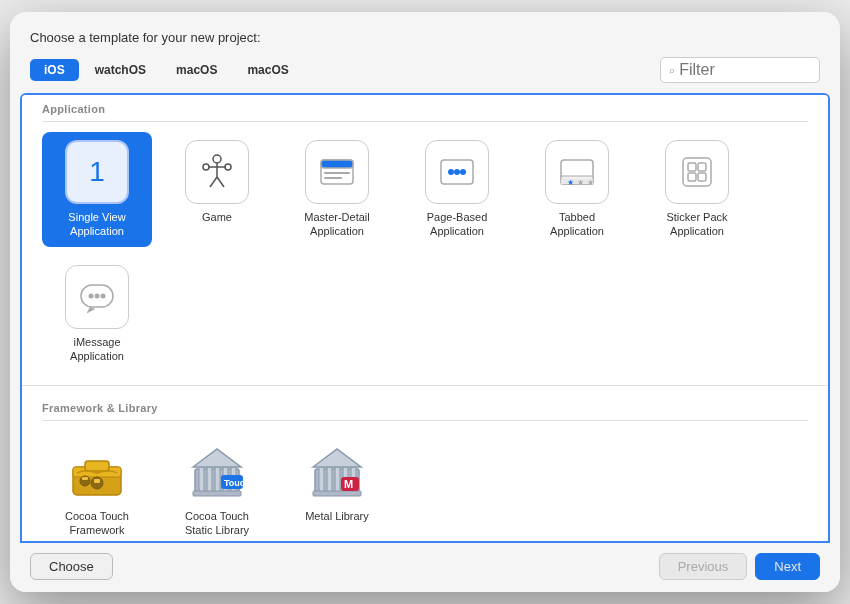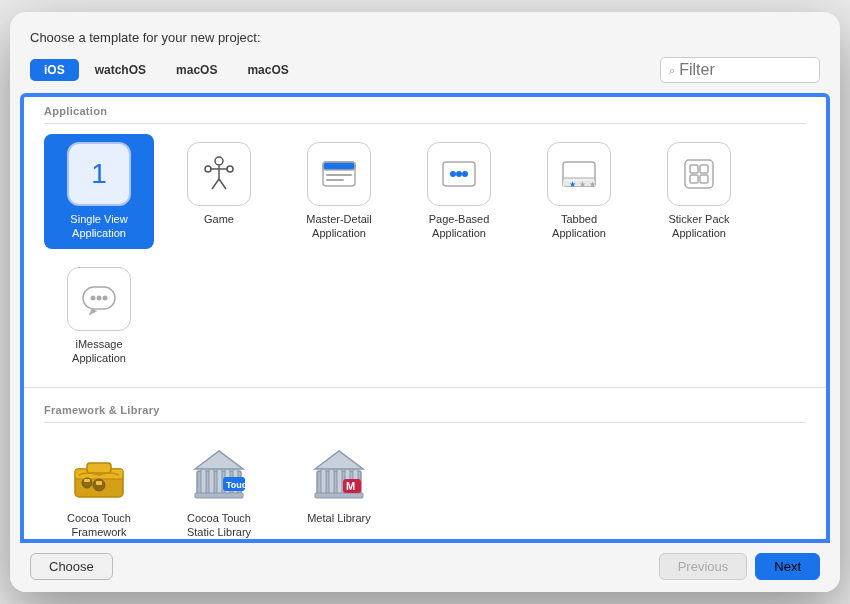--- a/index.html
+++ b/index.html
@@ -77,21 +77,21 @@
       display: flex;
       align-items: center;
       padding: 0;
     }
     .dialog-content {
       flex: 1;
       overflow-y: auto;
       padding: 0 20px;
       background: white;
       margin: 10px 10px 0 10px;
-      border: 4px solid #3b82f6;
+      border: 2px solid #3b82f6;
       border-radius: 6px 6px 0 0;
     }
     .section-header {
       font-size: 11px;
       font-weight: 600;
       color: #888;
       padding: 8px 0 6px 0;
       border-bottom: 1px solid #e0e0e0;
       margin-bottom: 10px;
       letter-spacing: 0.3px;
@@ -167,21 +167,21 @@
       padding: 5px 18px;
       border-radius: 6px;
       font-size: 13px;
       cursor: pointer;
       border: 1px solid #bbb;
       background: #f0f0f0;
       color: #333;
     }
     .btn-primary {
       background: #1a73e8;
-      color: #000000;
+      color: #e5e5e5;
       border-color: #1a73e8;
     }
     .btn-disabled {
       background: #e8e8e8;
       color: #aaa;
       border-color: #ccc;
     }
     .footer-right {
       display: flex;
       gap: 8px;

